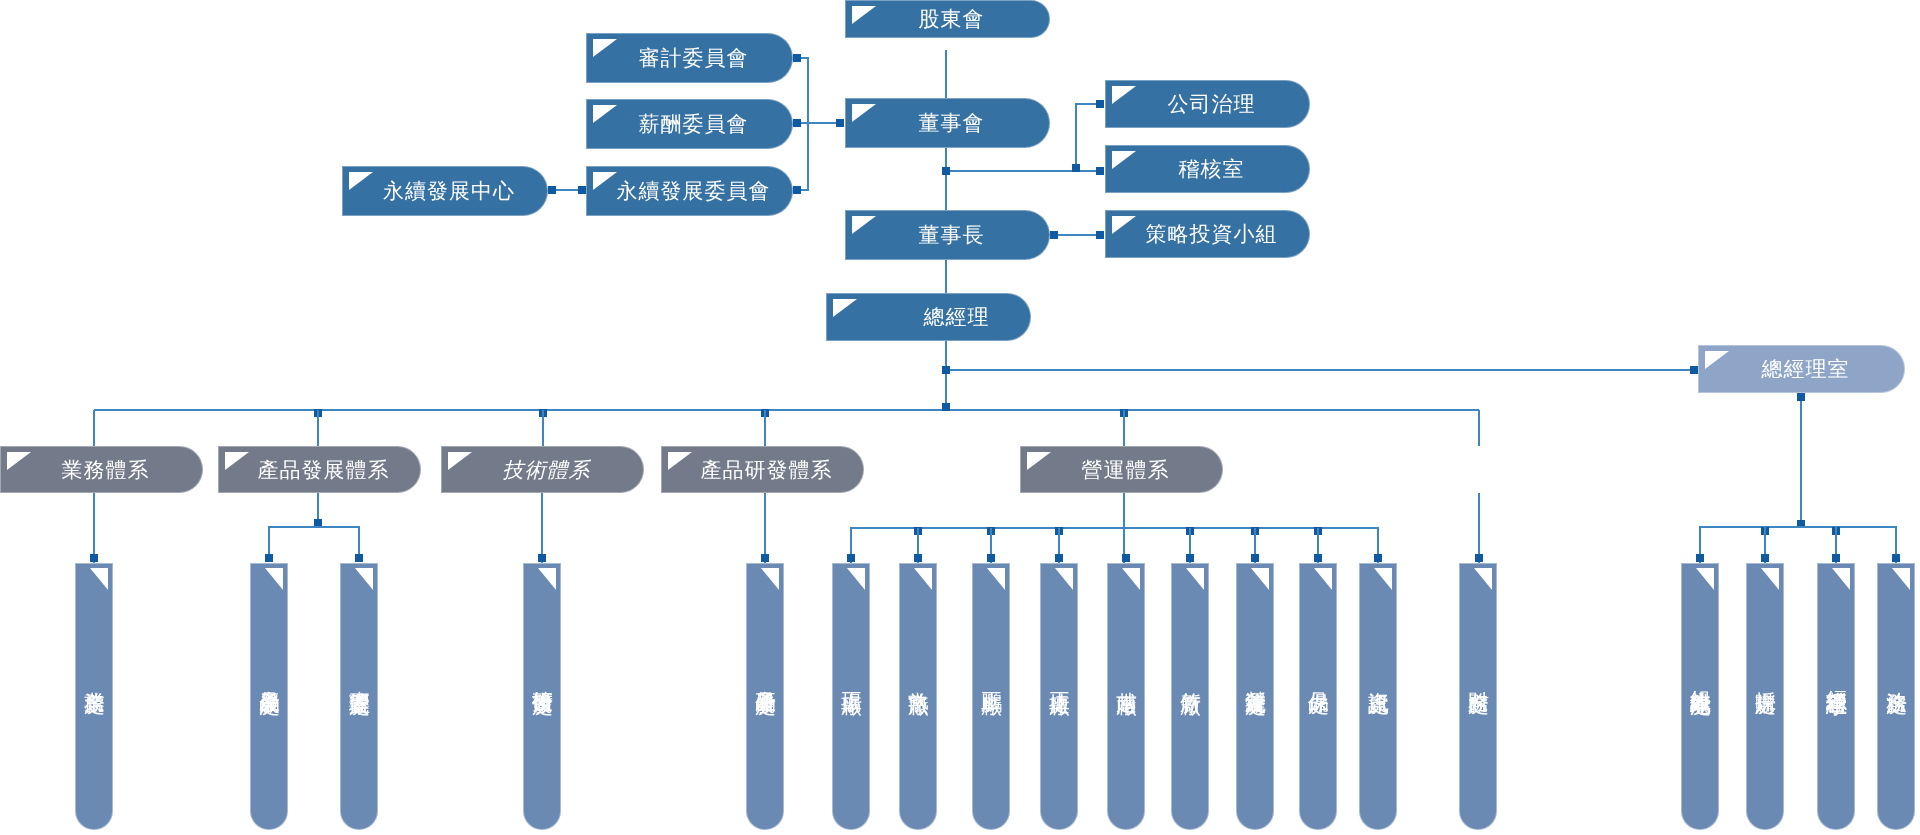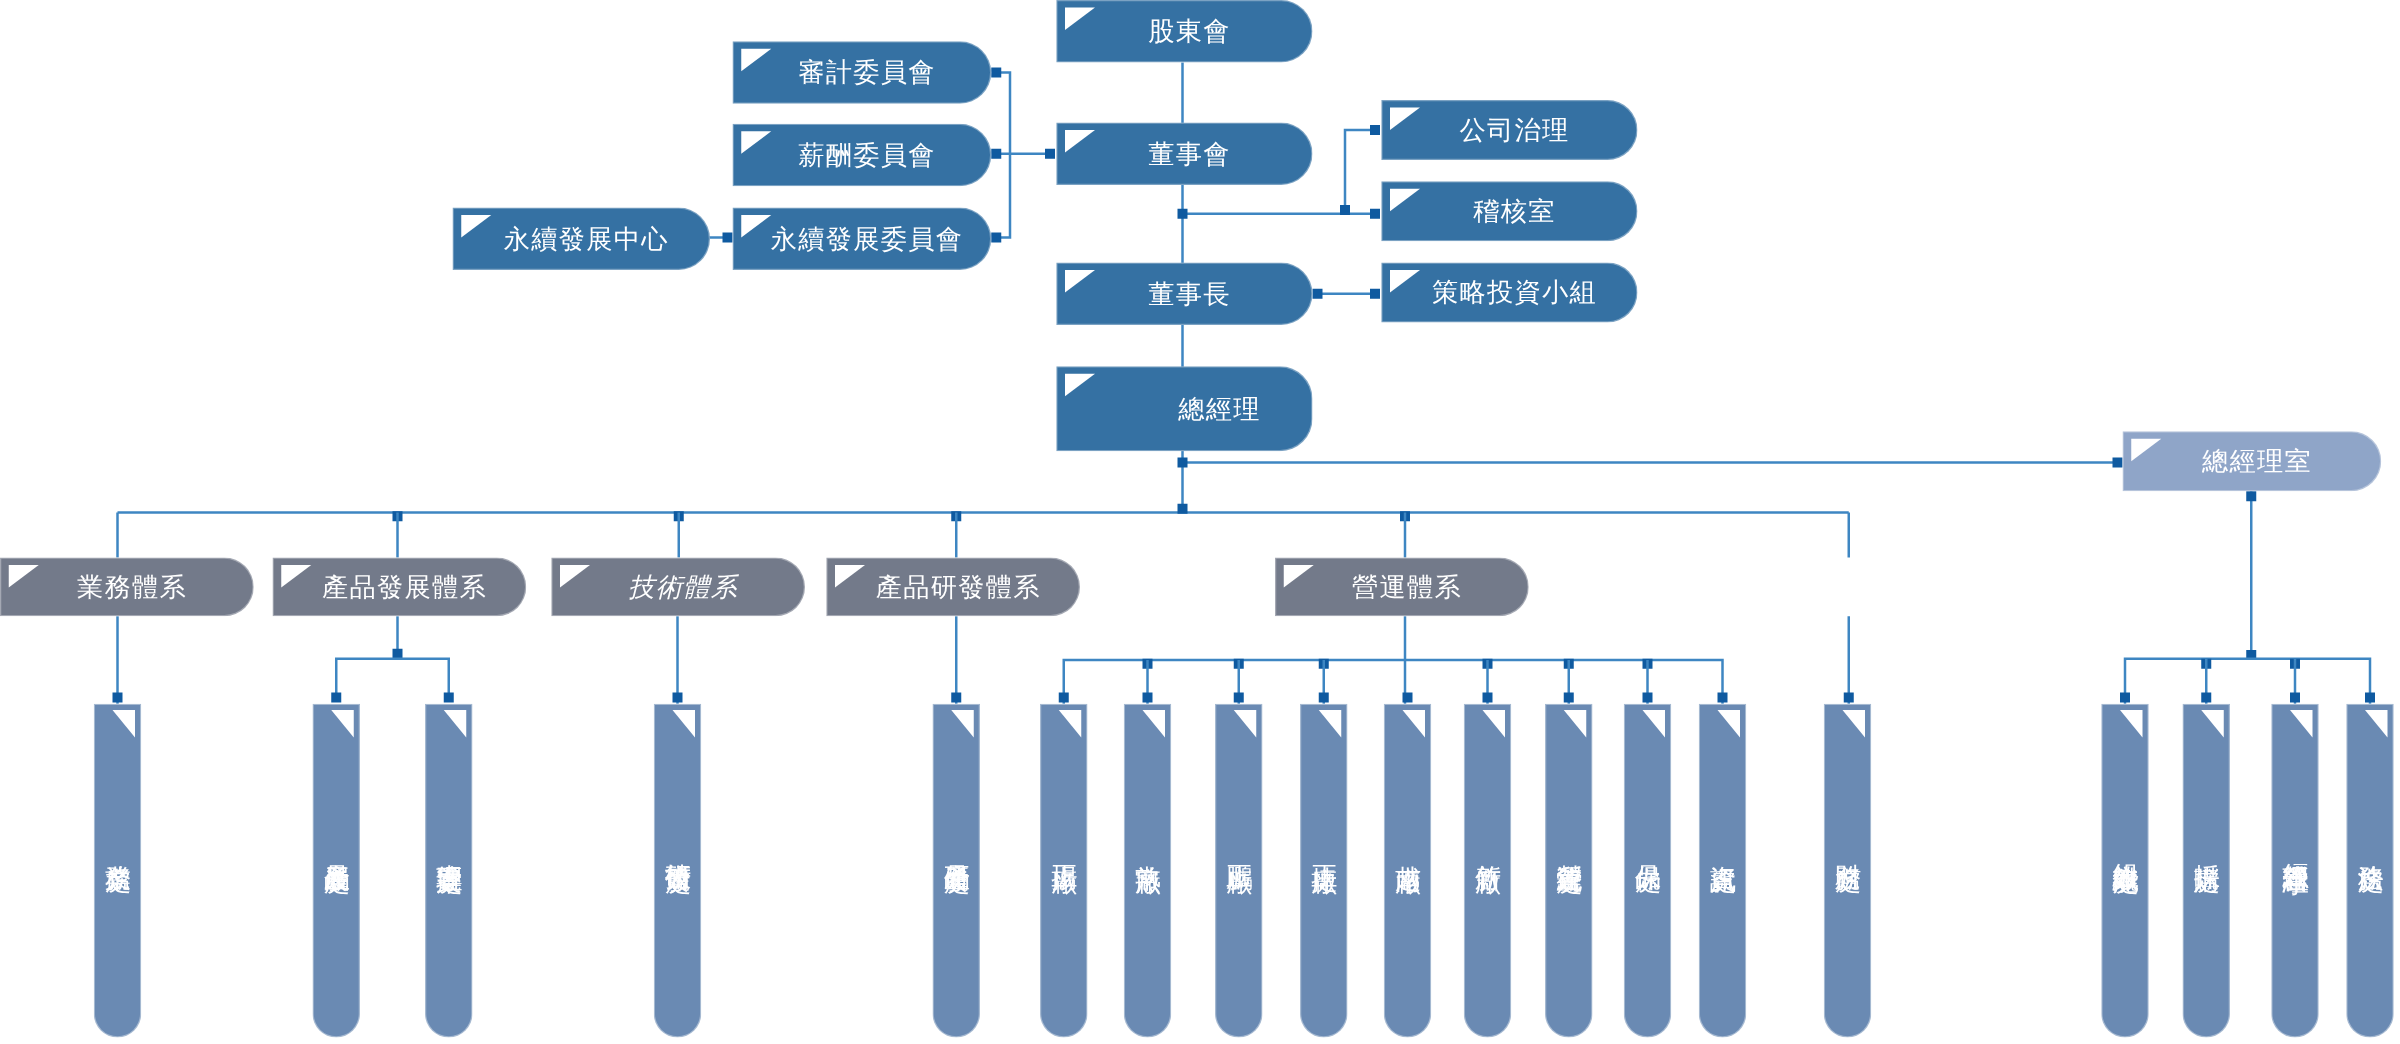--- a/index.html
+++ b/index.html
@@ -104,50 +104,50 @@
       <rect x="1696" y="554" width="8" height="8" fill="#0f5aa0"></rect>
       <rect x="1761" y="527" width="8" height="8" fill="#0f5aa0"></rect>
       <polyline points="1765,527 1765,563" fill="none" stroke="#3e86c2" stroke-width="2"></polyline>
       <rect x="1761" y="554" width="8" height="8" fill="#0f5aa0"></rect>
       <rect x="1832" y="527" width="8" height="8" fill="#0f5aa0"></rect>
       <polyline points="1836,527 1836,563" fill="none" stroke="#3e86c2" stroke-width="2"></polyline>
       <rect x="1832" y="554" width="8" height="8" fill="#0f5aa0"></rect>
       <rect x="1892" y="554" width="8" height="8" fill="#0f5aa0"></rect>
     </svg>
 
-  <div class="node hnode c-top" style="left:845px;top:0px;width:205px;height:50px;">
+  <div class="node hnode c-top" style="left:845px;top:0px;width:205px;height:38px;">
     <span class="corner"></span>
     <span class="label">股東會</span>
   </div>
   <div class="node hnode c-top" style="left:845px;top:98px;width:205px;height:50px;">
     <span class="corner"></span>
     <span class="label">董事會</span>
   </div>
   <div class="node hnode c-top" style="left:845px;top:210px;width:205px;height:50px;">
     <span class="corner"></span>
     <span class="label">董事長</span>
   </div>
-  <div class="node hnode c-top" style="left:845px;top:293px;width:205px;height:68px;padding-left:48px;">
+  <div class="node hnode c-top" style="left:826px;top:293px;width:205px;height:48px;padding-left:48px;">
     <span class="corner"></span>
     <span class="label">總經理</span>
   </div>
 
   <div class="node hnode c-top" style="left:586px;top:33px;width:207px;height:50px;">
     <span class="corner"></span>
     <span class="label">審計委員會</span>
   </div>
   <div class="node hnode c-top" style="left:586px;top:99px;width:207px;height:50px;">
     <span class="corner"></span>
     <span class="label">薪酬委員會</span>
   </div>
   <div class="node hnode c-top" style="left:586px;top:166px;width:207px;height:50px;">
     <span class="corner"></span>
     <span class="label">永續發展委員會</span>
   </div>
-  <div class="node hnode c-top" style="left:362px;top:166px;width:206px;height:50px;">
+  <div class="node hnode c-top" style="left:342px;top:166px;width:206px;height:50px;">
     <span class="corner"></span>
     <span class="label">永續發展中心</span>
   </div>
 
   <div class="node hnode c-top" style="left:1105px;top:80px;width:205px;height:48px;">
     <span class="corner"></span>
     <span class="label">公司治理</span>
   </div>
   <div class="node hnode c-top" style="left:1105px;top:145px;width:205px;height:48px;">
     <span class="corner"></span>

